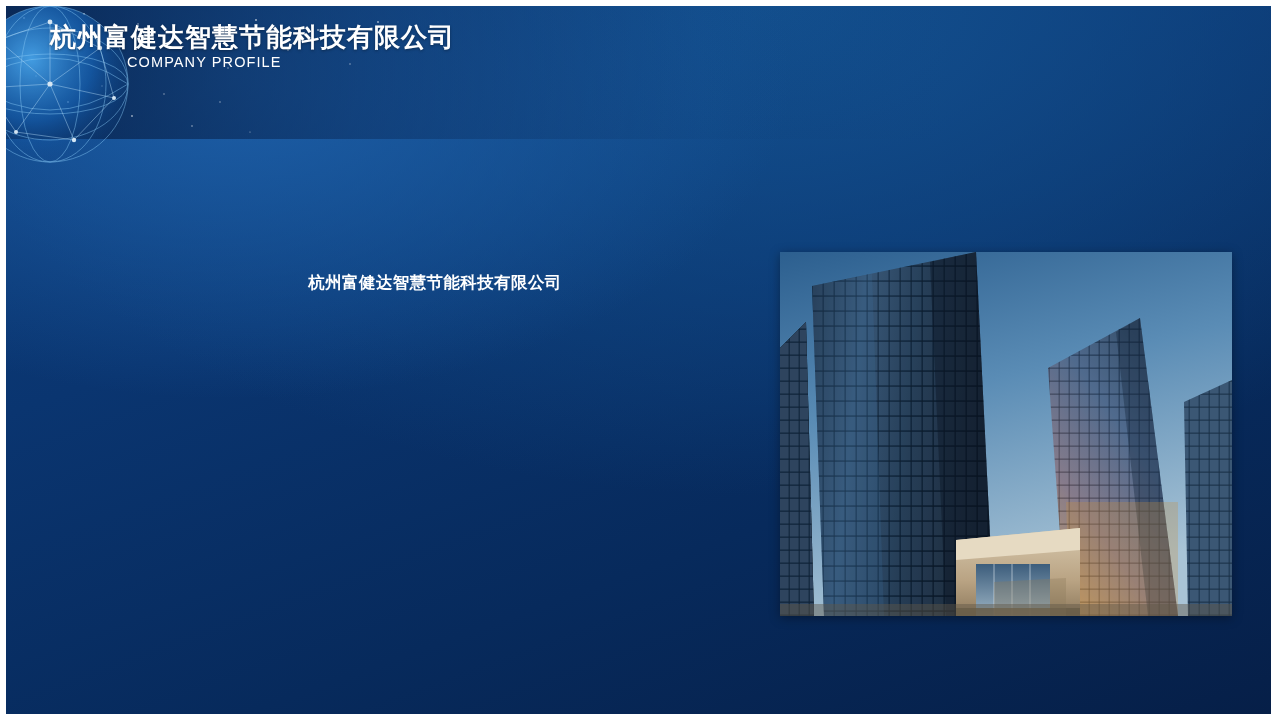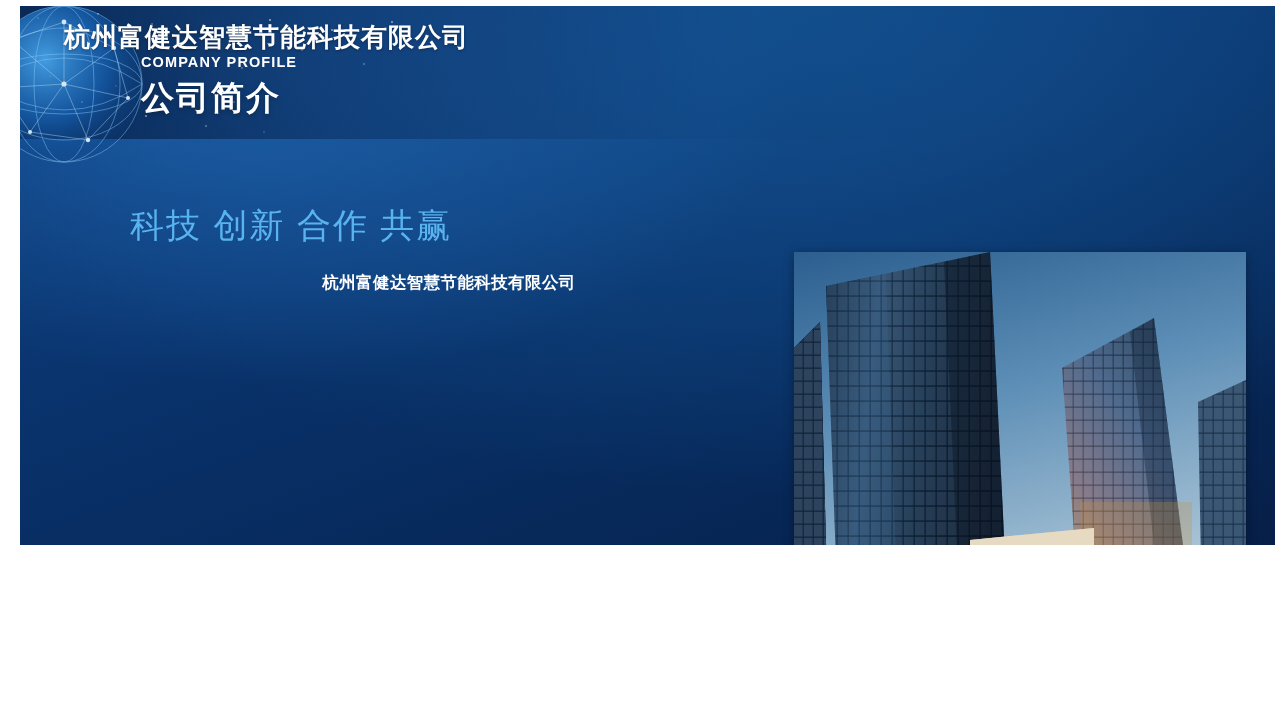--- a/index.html
+++ b/index.html
@@ -16,24 +16,24 @@
     width: 1285px;
     height: 726px;
     overflow: hidden;
     background: #ffffff;
     box-sizing: border-box;
   }
 
   
   .canvas {
     position: absolute;
-    left: 20px;
+    left: 6px;
     top: 6px;
     width: 1265px;
-    height: 539px;
+    height: 708px;
     background:
       radial-gradient(ellipse 900px 520px at 18% 10%, #1d5fa8 0%, rgba(18,70,128,0) 62%),
       radial-gradient(ellipse 1200px 700px at 60% 0%, #13508f 0%, rgba(10,46,90,0) 70%),
       linear-gradient(160deg, #0d3e7d 0%, #0a3570 35%, #072a5c 68%, #061f48 100%);
     overflow: hidden;
   }
 
   
   .banner {
     position: absolute;
@@ -74,21 +74,21 @@
     color: #ffffff;
     letter-spacing: 1px;
     white-space: nowrap;
     text-shadow: 0 1px 3px rgba(0,0,0,0.35);
   }
   .en-sub {
     position: absolute;
     left: 121px;
     top: 48px;
     font-size: 14.5px;
-    font-weight: bold;
+    font-weight: normal;
     color: #ffffff;
     letter-spacing: 1.1px;
     white-space: nowrap;
   }
   .cn-title {
     position: absolute;
     left: 121px;
     top: 70px;
     font-size: 33px;
     font-weight: bold;
@@ -237,23 +237,21 @@
           <circle cx="160" cy="106" r="2"></circle>
         <circle cx="120" cy="148" r="2.2"></circle>
           <circle cx="62" cy="140" r="2"></circle>
         <circle cx="32" cy="96" r="2"></circle>
           <circle cx="96" cy="92" r="2.6"></circle>
       </g>
     </svg>
 
     <div class="company-name">杭州富健达智慧节能科技有限公司</div>
     <div class="en-sub">COMPANY PROFILE</div>
-    <div class="cn-title">公司简介</div>
-
-    <div class="slogan">科技 创新  合作 共赢</div>
+
 
     <div class="body-block">
       <div class="body-heading">杭州富健达智慧节能科技有限公司</div>
     </div>
 
     <div class="photo">
       <svg width="452" height="364" viewBox="0 0 452 364">
         <defs>
           <linearGradient id="sky" x1="0" y1="0" x2="0.3" y2="1">
             <stop offset="0%" stop-color="#2c5f8f"></stop>

